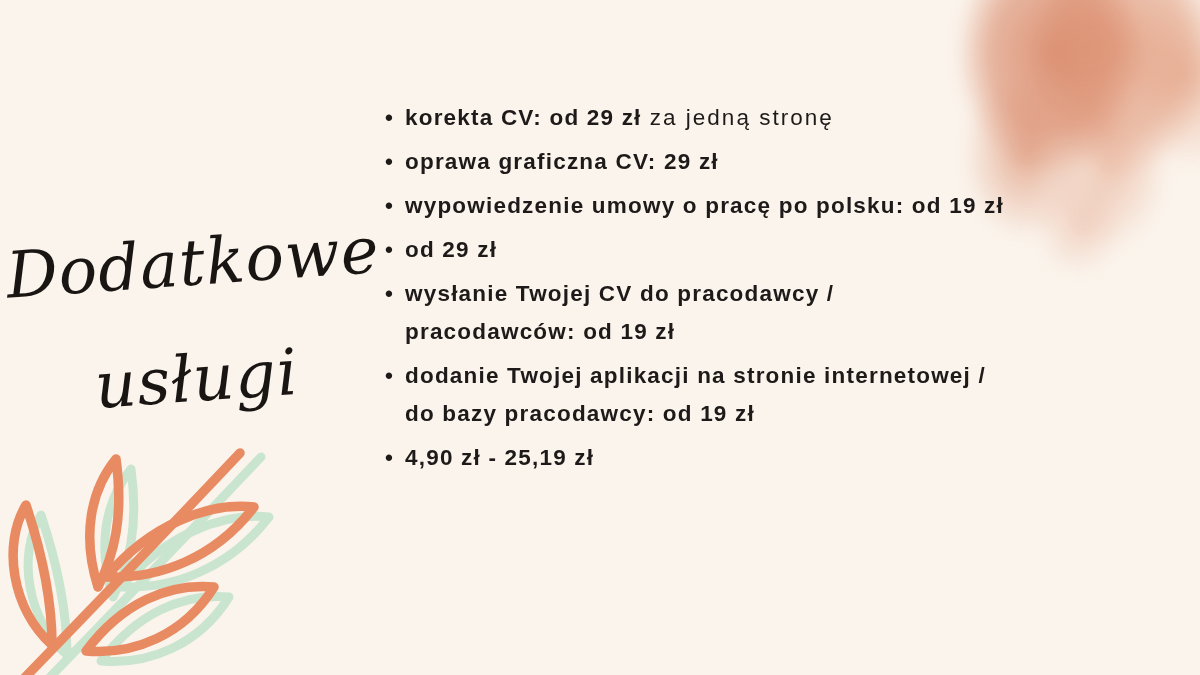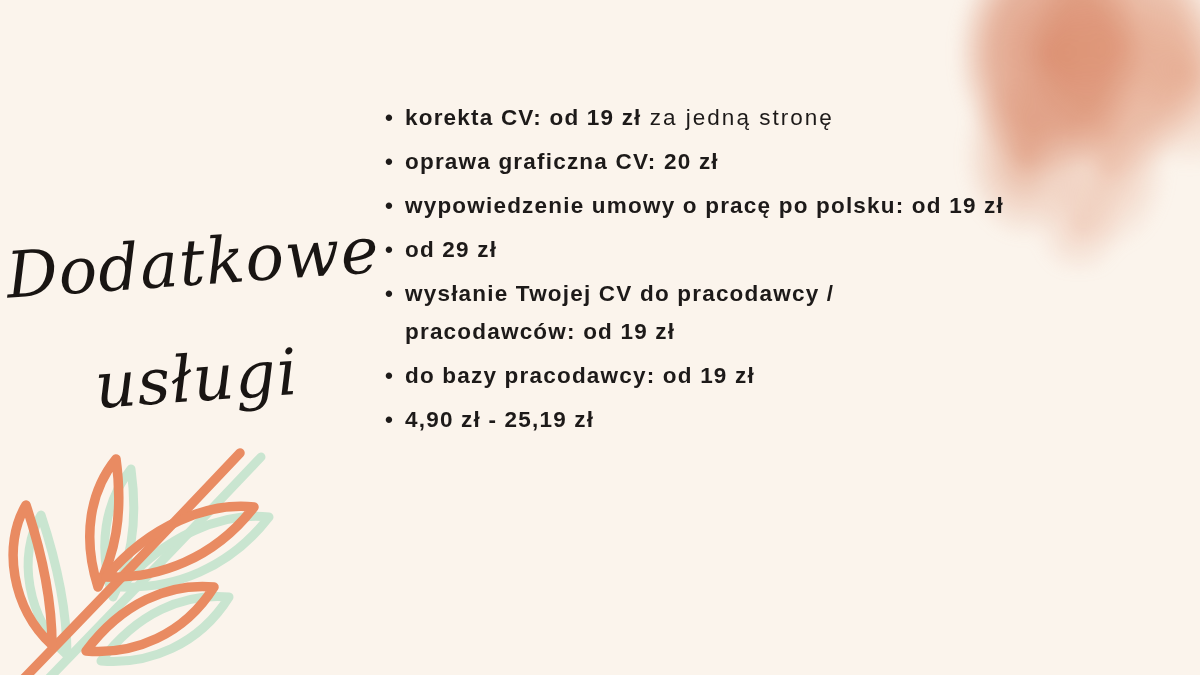--- a/index.html
+++ b/index.html
@@ -84,28 +84,28 @@
 <div class="canvas">
 
   <div class="watercolor"></div>
 
   <div class="title">
     <div>Dodatkowe</div>
     <div>usługi</div>
   </div>
 
   <div class="services" id="services-list">
-      <div class="line has-bullet"><span class="bullet">•</span><span class="seg-bold">korekta CV: od 19 zł</span><span class="seg-reg"> za jedną stronę</span></div>
-      <div class="line has-bullet"><span class="bullet">•</span><span class="seg-bold">oprawa graficzna CV: 20 zł</span></div>
+      <div class="line has-bullet"><span class="bullet">•</span><span class="seg-bold">korekta CV: od 29 zł</span><span class="seg-reg"> za jedną stronę</span></div>
+      <div class="line has-bullet"><span class="bullet">•</span><span class="seg-bold">oprawa graficzna CV: 29 zł</span></div>
       <div class="line has-bullet"><span class="bullet">•</span><span class="seg-bold">wypowiedzenie umowy o pracę po polsku: od 19 zł</span></div>
       <div class="line has-bullet"><span class="bullet">•</span></div>
       <div class="line"><span class="seg-bold">od 29 zł</span></div>
       <div class="line has-bullet"><span class="bullet">•</span><span class="seg-bold">wysłanie Twojej CV do pracodawcy /</span></div>
       <div class="line"><span class="seg-bold">pracodawców: od 19 zł</span></div>
-      <div class="line has-bullet"><span class="bullet">•</span></div>
+      <div class="line has-bullet"><span class="bullet">•</span><span class="seg-bold">dodanie Twojej aplikacji na stronie internetowej /</span></div>
       <div class="line"><span class="seg-bold">do bazy pracodawcy: od 19 zł</span></div>
       <div class="line has-bullet"><span class="bullet">•</span></div>
       <div class="line"><span class="seg-bold">4,90 zł - 25,19 zł</span></div>
     </div>
 
   <div class="leaf-wrap">
     <svg width="280" height="250" viewBox="0 428 280 250" fill="none" xmlns="http://www.w3.org/2000/svg">
 
       <g transform="translate(15,10)" stroke="#c9e5d0" stroke-width="9" stroke-linejoin="round" stroke-linecap="round" fill="none">
         <path d="M 4 702 Q 118 585 246 450"></path>

